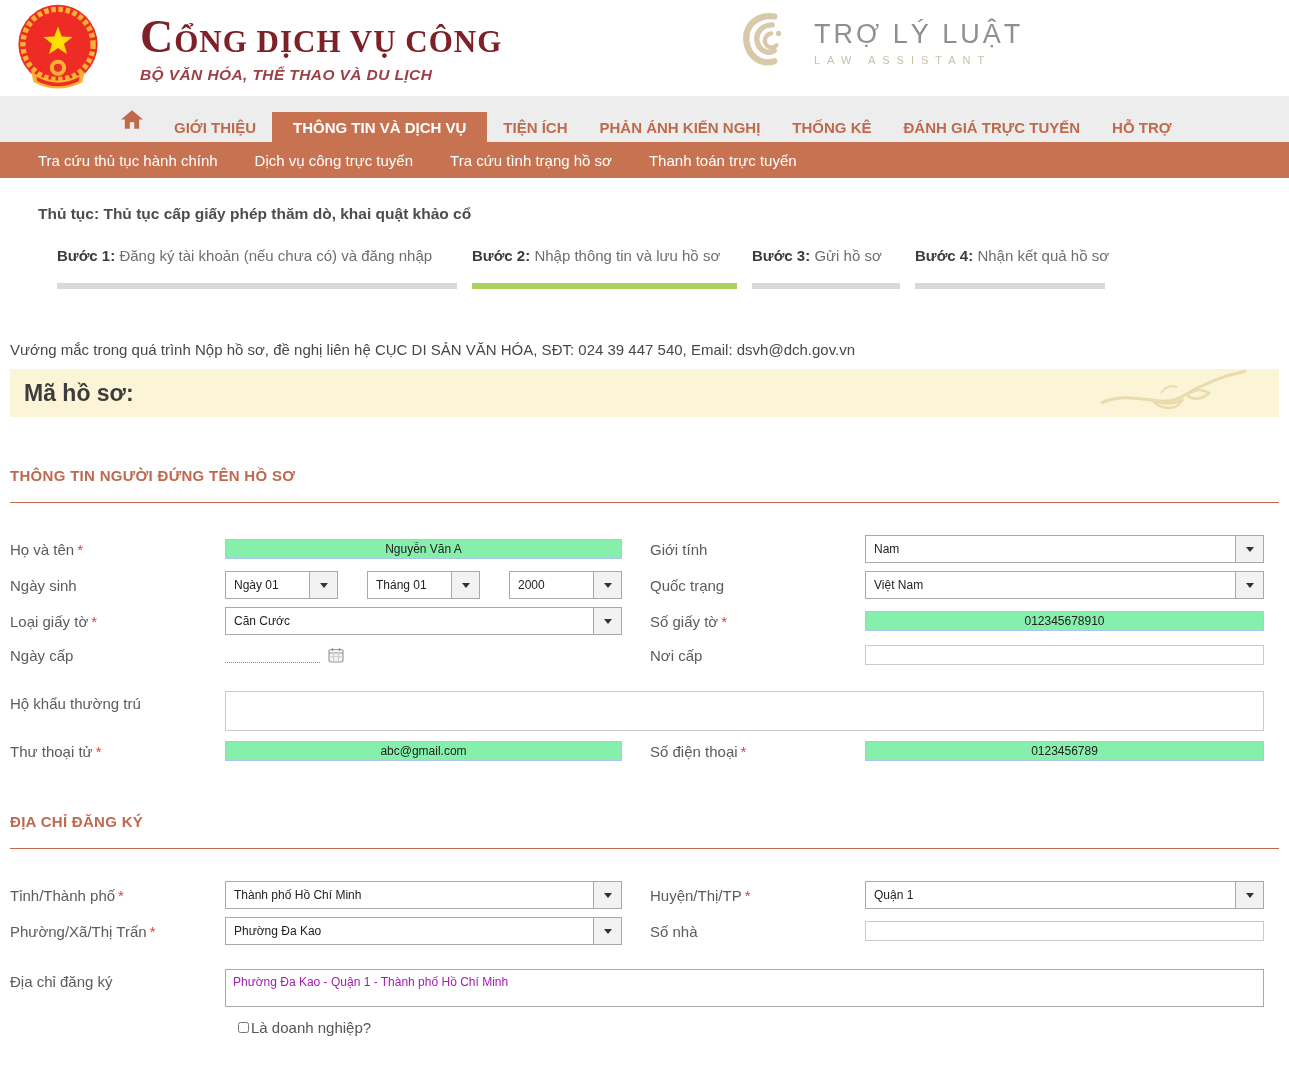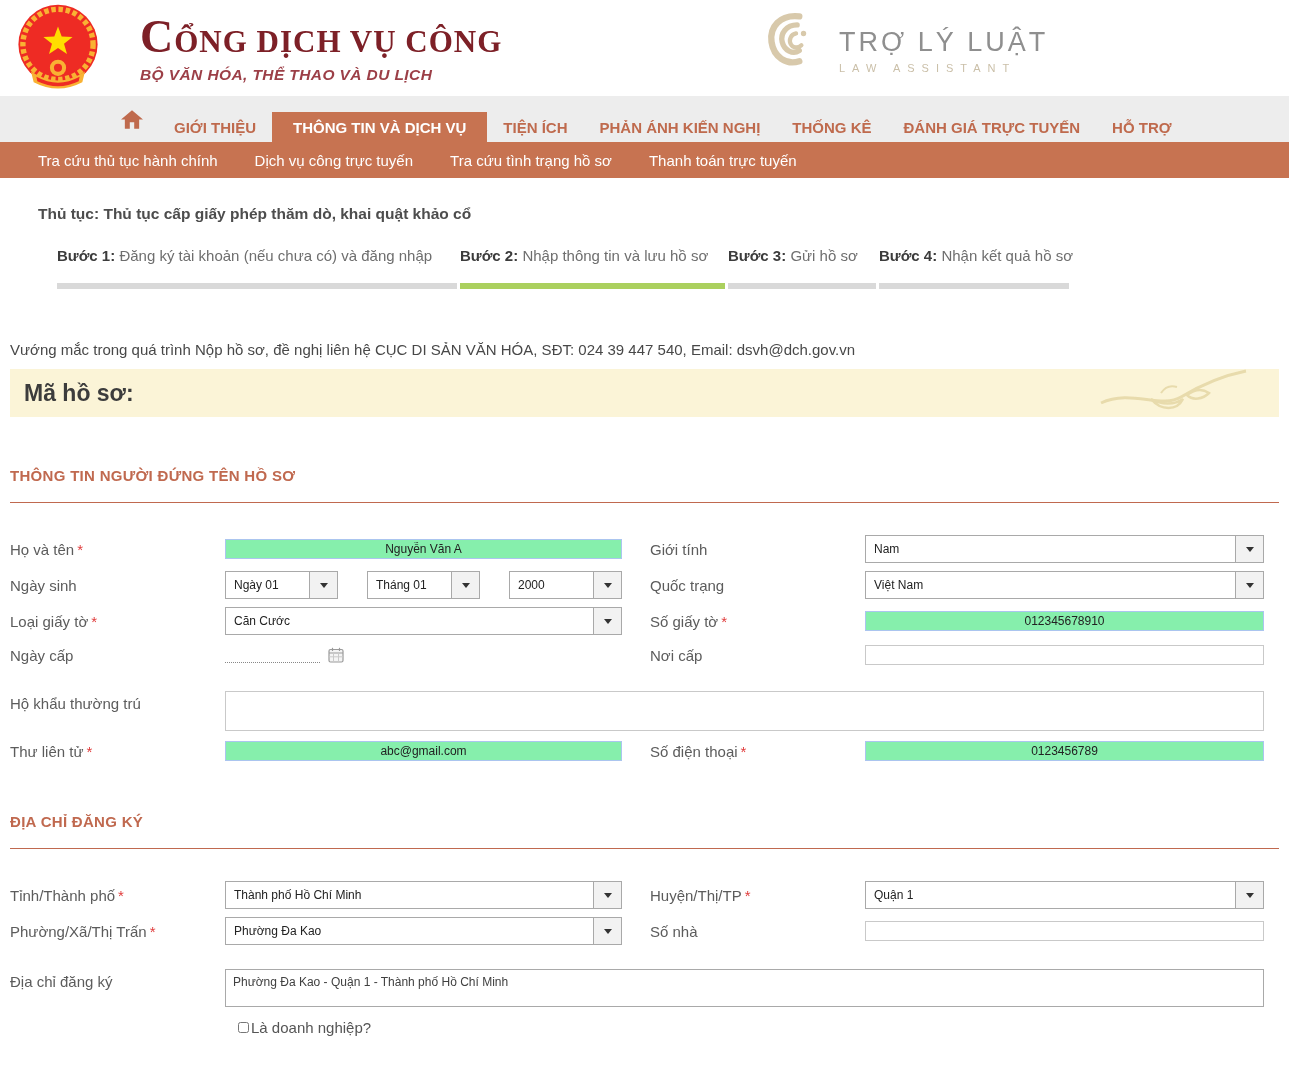--- a/index.html
+++ b/index.html
@@ -15,39 +15,39 @@
   .brand { position:absolute; left:140px; top:12px; }
   .brand-title {
     font-family:"Liberation Serif", serif; font-weight:bold;
     font-size:31px; color:#7d2027; letter-spacing:1px; line-height:1.1;
   }
   .brand-title::first-letter { font-size:46px; }
   .brand-sub {
     font-style:italic; font-weight:bold; font-size:15.5px;
     color:#9c3f47; margin-top:3px; letter-spacing:.4px;
   }
-  .partner { position:absolute; left:763px; top:10px; display:flex; align-items:flex-end; gap:12px; }
+  .partner { position:absolute; left:738px; top:10px; display:flex; align-items:center; gap:12px; }
   .partner-icon { width:64px; height:64px; }
   .partner-title { font-size:27px; color:#8f8f8f; letter-spacing:3px; font-weight:400; }
   .partner-sub { font-size:11px; color:#cabfa8; letter-spacing:7px; margin-top:4px; }
   
   .nav { height:46px; background:#ededed; display:flex; align-items:stretch; padding-left:106px; }
   .nav-home { display:flex; align-items:center; padding:0 15px; cursor:pointer; }
   .nav-item {
     display:flex; align-items:center; padding:0 16px;
     color:#bf6a4d; font-weight:bold; font-size:15px; cursor:pointer;
     white-space:nowrap; text-decoration:none;margin-top:16px;
   }
   .nav-item.active { background:#c77351; color:#fff; padding:0 21px; }
   
   .subnav { height:36px; background:#c77351; display:flex; align-items:center; padding-left:38px; }
   .subnav-item { color:#fff; font-size:15px; margin-right:37px; cursor:pointer; white-space:nowrap; }
   
   .proc-title { margin:27px 0 0 38px; font-size:15.5px; font-weight:bold; color:#4d4d4d; }
-  .steps { display:flex; gap:3px; margin:24px 0 0 57px; }
+  .steps { display:flex; gap:15px; margin:24px 0 0 57px; }
   .step-text { font-size:15px; color:#6e6e6e; white-space:nowrap; height:20px; }
   .step-text b { color:#3c3c3c; }
   .step-bar { height:6px; background:#d9d9d9; margin-top:16px; }
   .step.active .step-bar { background:#abd05e; }
   .s1 { width:400px; } .s2 { width:265px; } .s3 { width:148px; } .s4 { width:190px; }
   
   .notice { margin:52px 0 0 10px; font-size:15px; color:#484848; height:18px; }
   .dossier {
     margin:10px 10px 0 10px; height:48px; background:#fbf4d7;
     position:relative; display:flex; align-items:center;
@@ -82,21 +82,21 @@
     display:flex; align-items:center; justify-content:center;
   }
   .tri { width:0; height:0; border-left:4px solid transparent; border-right:4px solid transparent; border-top:5px solid #333; }
   .date-row { display:flex; justify-content:space-between; }
   .date-row .sel { width:113px; }
   .dotted-field { display:flex; align-items:center; }
   .dotted { width:95px; height:16px; border-bottom:1px dotted #888; cursor:text; }
   .cal { margin-left:8px; cursor:pointer; display:inline-flex; }
   .txtarea {
     grid-column:2 / 6; width:100%; border:1px solid #c9c9c9; background:#fff;
-    resize:none; font-family:inherit; font-size:12px; color:#404040; padding:5px 7px;
+    resize:none; font-family:inherit; font-size:12px; color:#a21caf; padding:5px 7px;
   }
   .ta-big { height:40px; }
   .ta-addr { height:38px; border-color:#a9a9a9; }
   .chk-row { margin:12px 0 0 228px; display:flex; align-items:center; font-size:15px; color:#555; }
   .chk-row input { width:11px; height:11px; margin:0 2px 0 0; }
 </style>
 </head>
 <body>
 
 <div class="header">
@@ -265,21 +265,21 @@
     <div class="label"><span>Nơi cấp</span></div>
     <input class="inp" value="" style="">
   </div>
 
   <div class="frow top">
     <div class="label"><span>Hộ khẩu thường trú</span></div>
     <textarea class="txtarea ta-big" style=""></textarea>
   </div>
 
   <div class="frow">
-    <div class="label"><span>Thư liên tử</span><span class="star">*</span></div>
+    <div class="label"><span>Thư thoại tử</span><span class="star">*</span></div>
     <input class="inp filled" value="abc@gmail.com" style="">
     <div></div>
     <div class="label"><span>Số điện thoại</span><span class="star">*</span></div>
     <input class="inp filled" value="0123456789" style="">
   </div>
 </div>
 
 <div class="section-title">ĐỊA CHỈ ĐĂNG KÝ</div>
 <hr class="section-rule">
 

